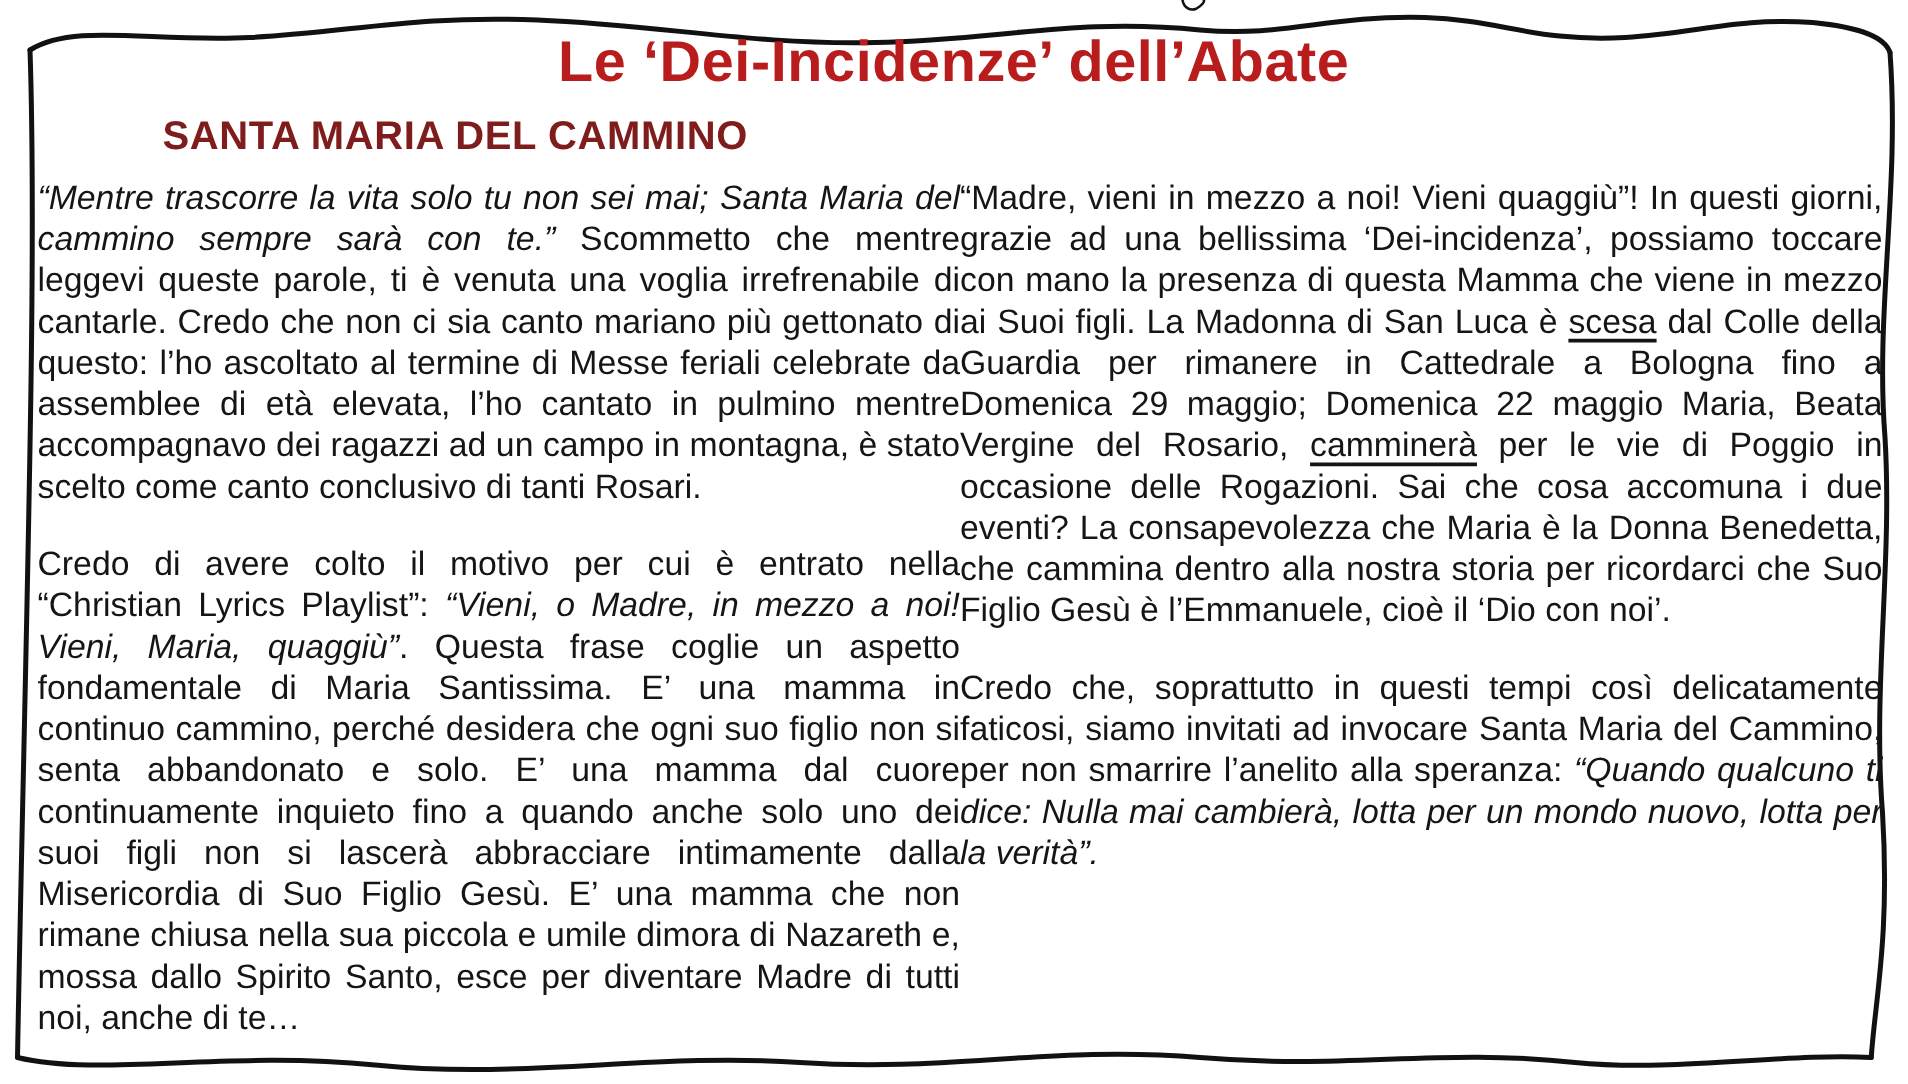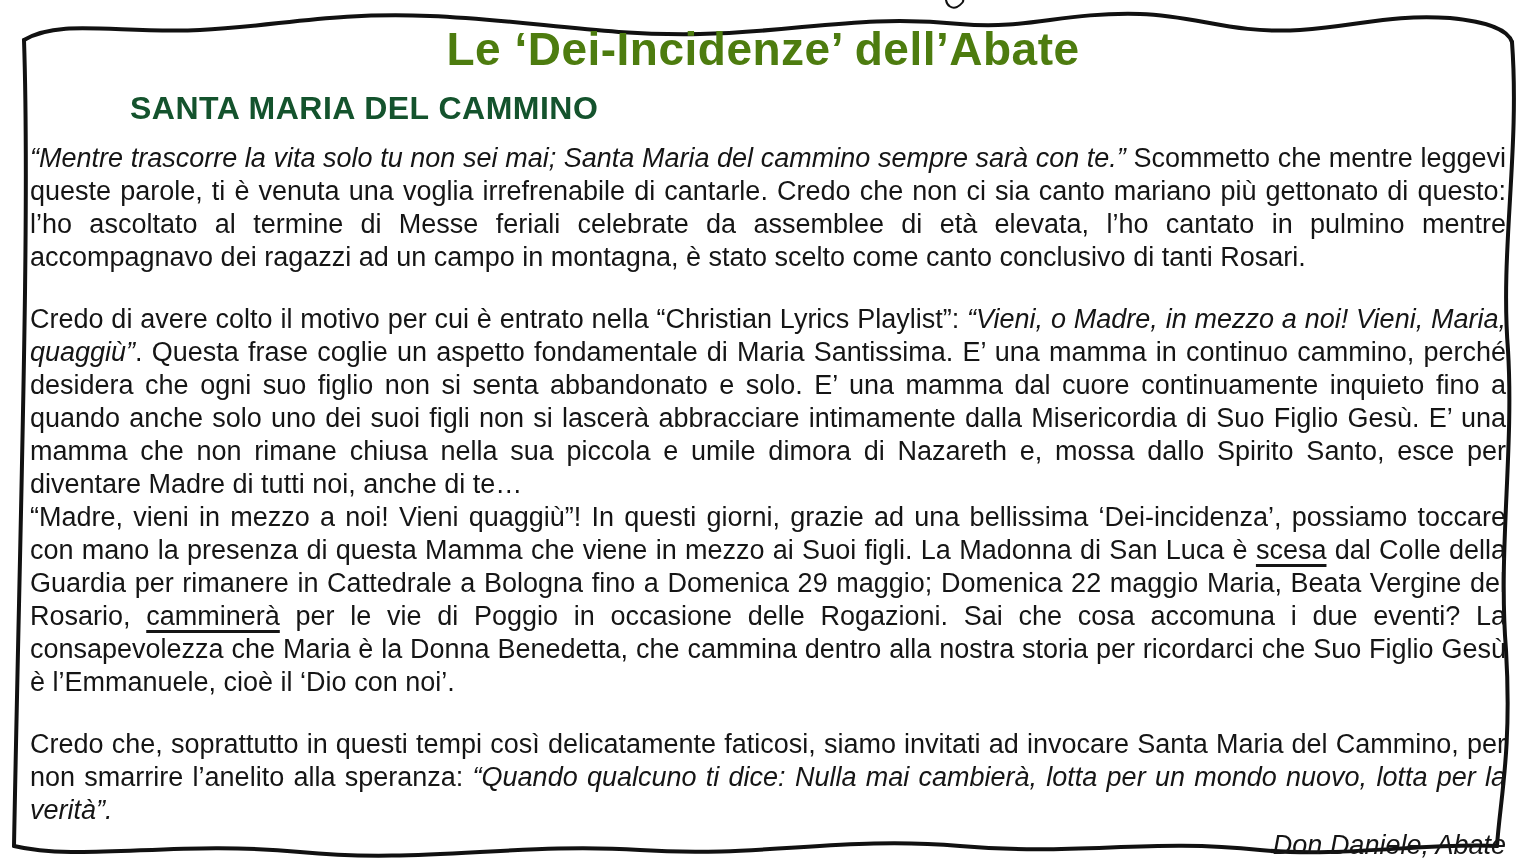--- a/index.html
+++ b/index.html
@@ -16,35 +16,34 @@
     width: 1526px; height: 867px;
     pointer-events: none;
   }
   .page-title {
     position: absolute;
     left: 0; right: 0; top: 22px;
     text-align: center;
     font-size: 46px;
     font-weight: bold;
     letter-spacing: 0.5px;
-    color: #4d7c0f;
+    color: #b91c1c;
   }
   .page-subtitle {
     position: absolute;
     left: 130px; top: 90px;
     font-size: 32px;
     font-weight: bold;
     letter-spacing: 0.5px;
-    color: #14532d;
+    color: #7f1d1d;
   }
   .columns {
     position: absolute;
     left: 30px; right: 20px; top: 142px; bottom: 24px;
     display: flex;
-    flex-direction: column;
   }
   .col { flex: 1 1 0; min-width: 0; }
   .paras p {
     margin: 0 0 29px 0;
     font-size: 27px;
     line-height: 33px;
     text-align: justify;
     color: #151515;
   }
   .paras p:last-child { margin-bottom: 0; }
@@ -89,15 +88,14 @@
     <div class="paras">
         <p><span class="run-italic">“Mentre trascorre la vita solo tu non sei mai; Santa Maria del cammino sempre sarà con te.”</span><span> Scommetto che mentre leggevi queste parole, ti è venuta una voglia irrefrenabile di cantarle. Credo che non ci sia canto mariano più gettonato di questo: l’ho ascoltato al termine di Messe feriali celebrate da assemblee di età elevata, l’ho cantato in pulmino mentre accompagnavo dei ragazzi ad un campo in montagna, è stato scelto come canto conclusivo di tanti Rosari.</span></p>
         <p><span>Credo di avere colto il motivo per cui è entrato nella “Christian Lyrics Playlist”: </span><span class="run-italic">“Vieni, o Madre, in mezzo a noi! Vieni, Maria, quaggiù”</span><span>. Questa frase coglie un aspetto fondamentale di Maria Santissima. E’ una mamma in continuo cammino, perché desidera che ogni suo figlio non si senta abbandonato e solo. E’ una mamma dal cuore continuamente inquieto fino a quando anche solo uno dei suoi figli non si lascerà abbracciare intimamente dalla Misericordia di Suo Figlio Gesù. E’ una mamma che non rimane chiusa nella sua piccola e umile dimora di Nazareth e, mossa dallo Spirito Santo, esce per diventare Madre di tutti noi, anche di te…</span></p>
       </div>
   </div>
   <div class="col col-right">
     <div class="paras">
         <p><span>“Madre, vieni in mezzo a noi! Vieni quaggiù”! In questi giorni, grazie ad una bellissima ‘Dei-incidenza’, possiamo toccare con mano la presenza di questa Mamma che viene in mezzo ai Suoi figli. La Madonna di San Luca è </span><span class="run-bold-underline">scesa</span><span> dal Colle della Guardia per rimanere in Cattedrale a Bologna fino a Domenica 29 maggio; Domenica 22 maggio Maria, Beata Vergine del Rosario, </span><span class="run-bold-underline">camminerà</span><span> per le vie di Poggio in occasione delle Rogazioni. Sai che cosa accomuna i due eventi? La consapevolezza che Maria è la Donna Benedetta, che cammina dentro alla nostra storia per ricordarci che Suo Figlio Gesù è l’Emmanuele, cioè il ‘Dio con noi’.</span></p>
         <p><span>Credo che, soprattutto in questi tempi così delicatamente faticosi, siamo invitati ad invocare Santa Maria del Cammino, per non smarrire l’anelito alla speranza: </span><span class="run-italic">“Quando qualcuno ti dice: Nulla mai cambierà, lotta per un mondo nuovo, lotta per la verità”.</span></p>
       </div>
-    <div class="signature">Don Daniele, Abate</div>
   </div>
 </div>
 
 </body></html>

